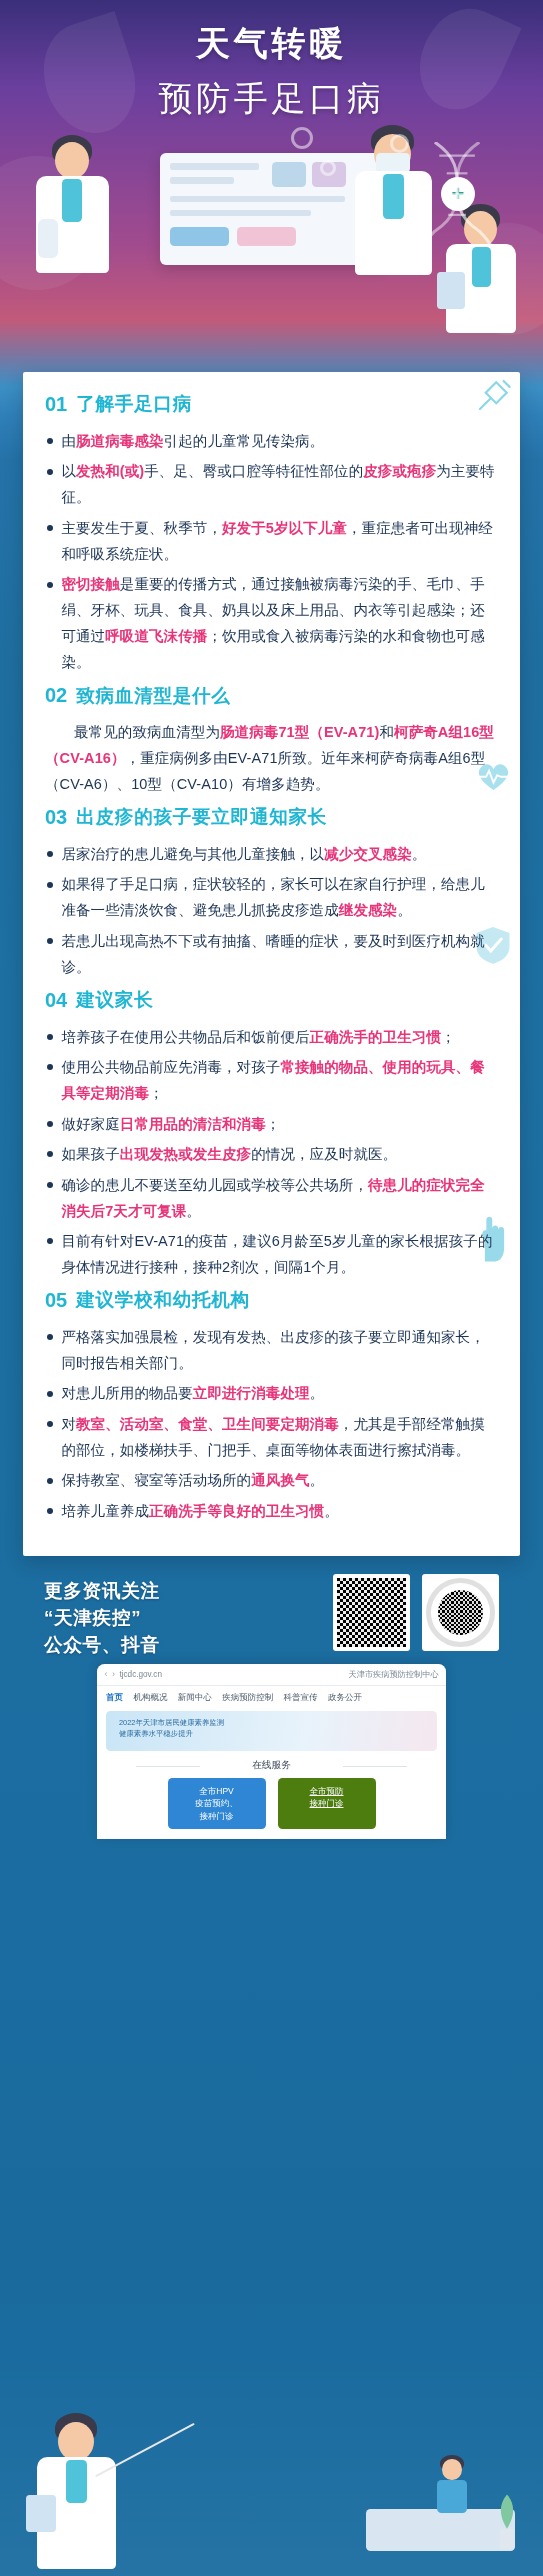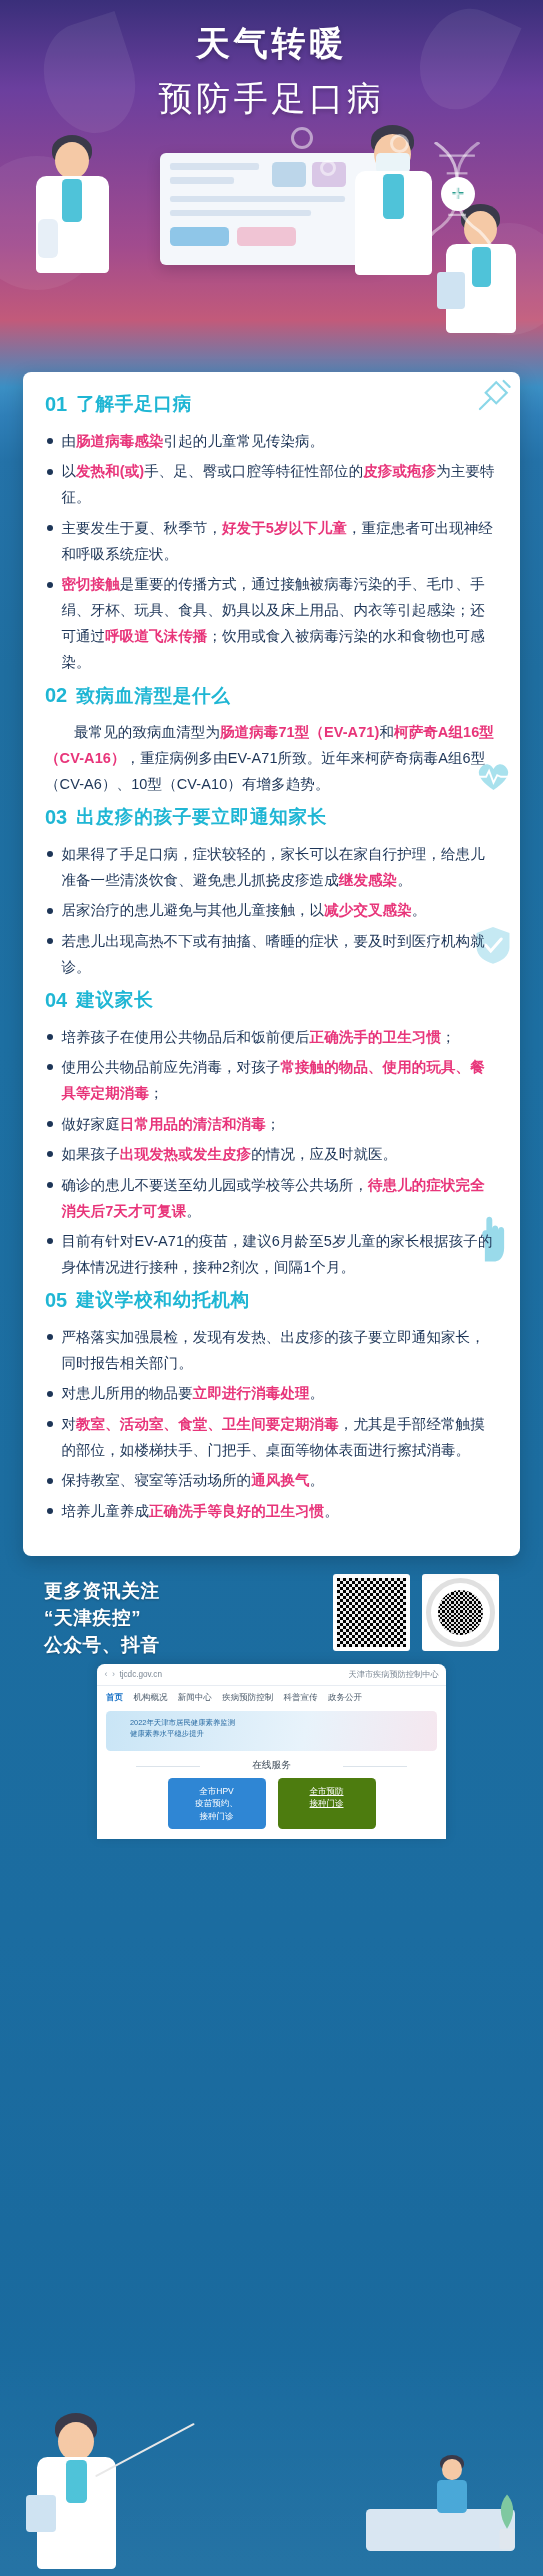--- a/index.html
+++ b/index.html
@@ -101,21 +101,21 @@
   .p-coat { position: absolute; background: #ffffff; border-radius: 10.4px 10.4px 4.5px 4.5px; }
   .p-shirt { position: absolute; background: #4fc3d9; border-radius: 4.5px; }
   .p-mask { position: absolute; background: #eaf4f8; border-radius: 4.5px; }
 
   
   .card {
     position: relative;
     margin: 0 auto;
     width: 497px;
     background: #ffffff;
-    border-radius: 8px;
+    border-radius: 2px;
     box-shadow: 0 6px 19.3px rgba(0,0,0,0.18);
     padding: 19.3px 22px 25px 22px;
     z-index: 4;
   }
 
   .sec { position: relative; margin-bottom: 7.4px; }
   .sec-head {
     display: flex;
     align-items: center;
     gap: 9px;
@@ -246,21 +246,21 @@
     font-size: 8.5px; color: #4a5a6a;
   }
   .phone-tabs .active { color: #1a73c7; font-weight: bold; }
   .phone-banner {
     margin: 4.5px 9px;
     height: 40px; border-radius: 4.5px;
     background: linear-gradient(100deg,#c9e5f6,#e8f3fb 60%,#f5e7ef);
     position: relative; overflow: hidden;
   }
   .phone-banner .t {
-    position: absolute; left: 24px; top: 6px;
+    position: absolute; left: 13px; top: 6px;
     font-size: 7.4px; color: #2b6ca3; line-height: 11px;
   }
   .svc-title {
     text-align: center; font-size: 9.7px; color: #3d4a58;
     margin: 7.4px 0 6px 0; position: relative;
   }
   .svc-title::before, .svc-title::after {
     content: ""; position: absolute; top: 6.7px; width: 64px; height: 0.7px;
     background: #dbe3ea;
   }
@@ -420,22 +420,22 @@
       </div>
       <p class="para">最常见的致病血清型为<span class="hl">肠道病毒71型（EV-A71)</span>和<span class="hl">柯萨奇A组16型（CV-A16）</span>，重症病例多由EV-A71所致。近年来柯萨奇病毒A组6型（CV-A6）、10型（CV-A10）有增多趋势。</p>
     </div>
 
     <div class="sec">
       <div class="sec-head">
         <span class="sec-num">03</span>
         <span class="sec-title">出皮疹的孩子要立即通知家长</span>
       </div>
       <ul class="bullets">
+        <li>居家治疗的患儿避免与其他儿童接触，以<span class="hl">减少交叉感染</span>。</li>
         <li>如果得了手足口病，症状较轻的，家长可以在家自行护理，给患儿准备一些清淡饮食、避免患儿抓挠皮疹造成<span class="hl">继发感染</span>。</li>
-        <li>居家治疗的患儿避免与其他儿童接触，以<span class="hl">减少交叉感染</span>。</li>
         <li>若患儿出现高热不下或有抽搐、嗜睡的症状，要及时到医疗机构就诊。</li>
       </ul>
     </div>
 
     <div class="sec">
       <div class="sec-head">
         <span class="sec-num">04</span>
         <span class="sec-title">建议家长</span>
       </div>
       <ul class="bullets">

